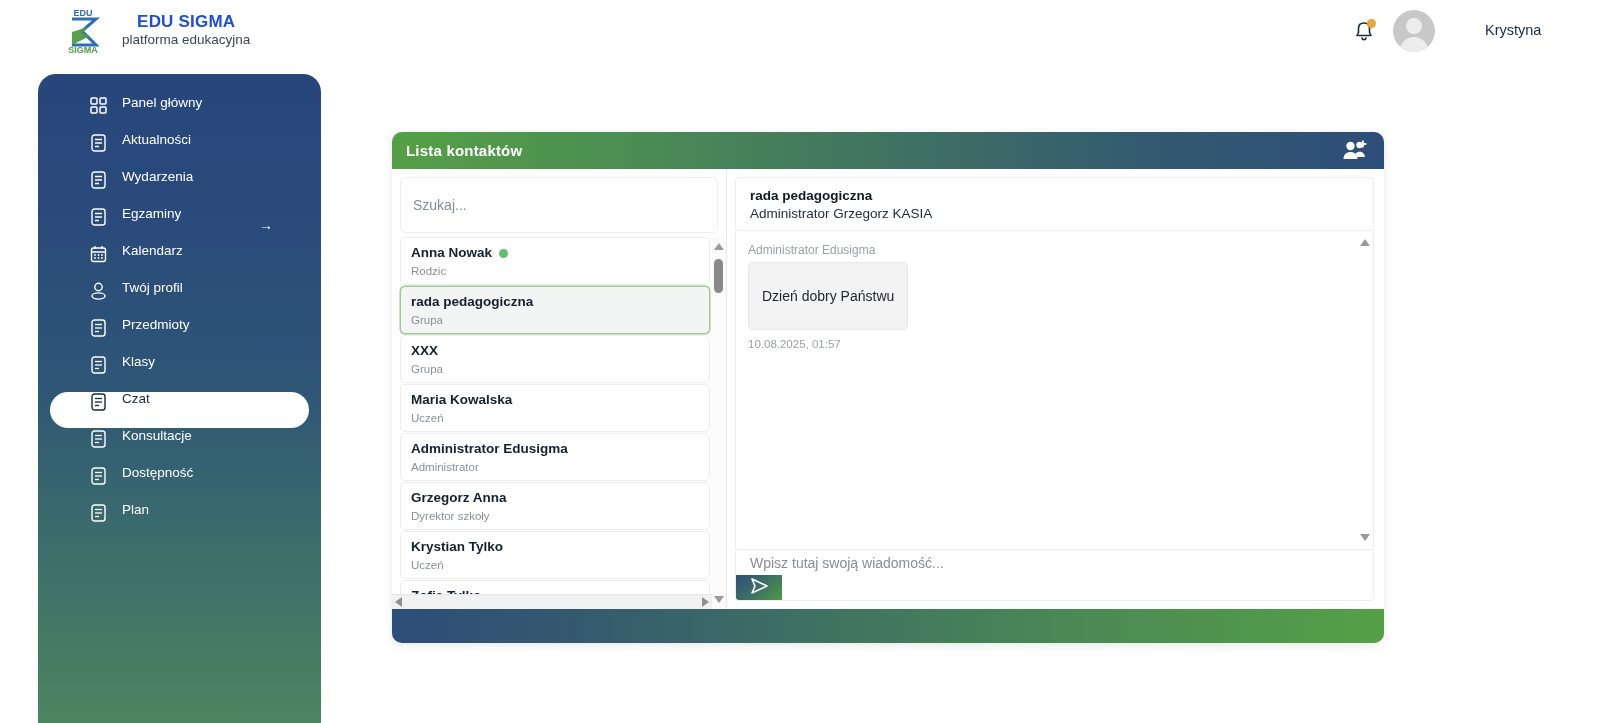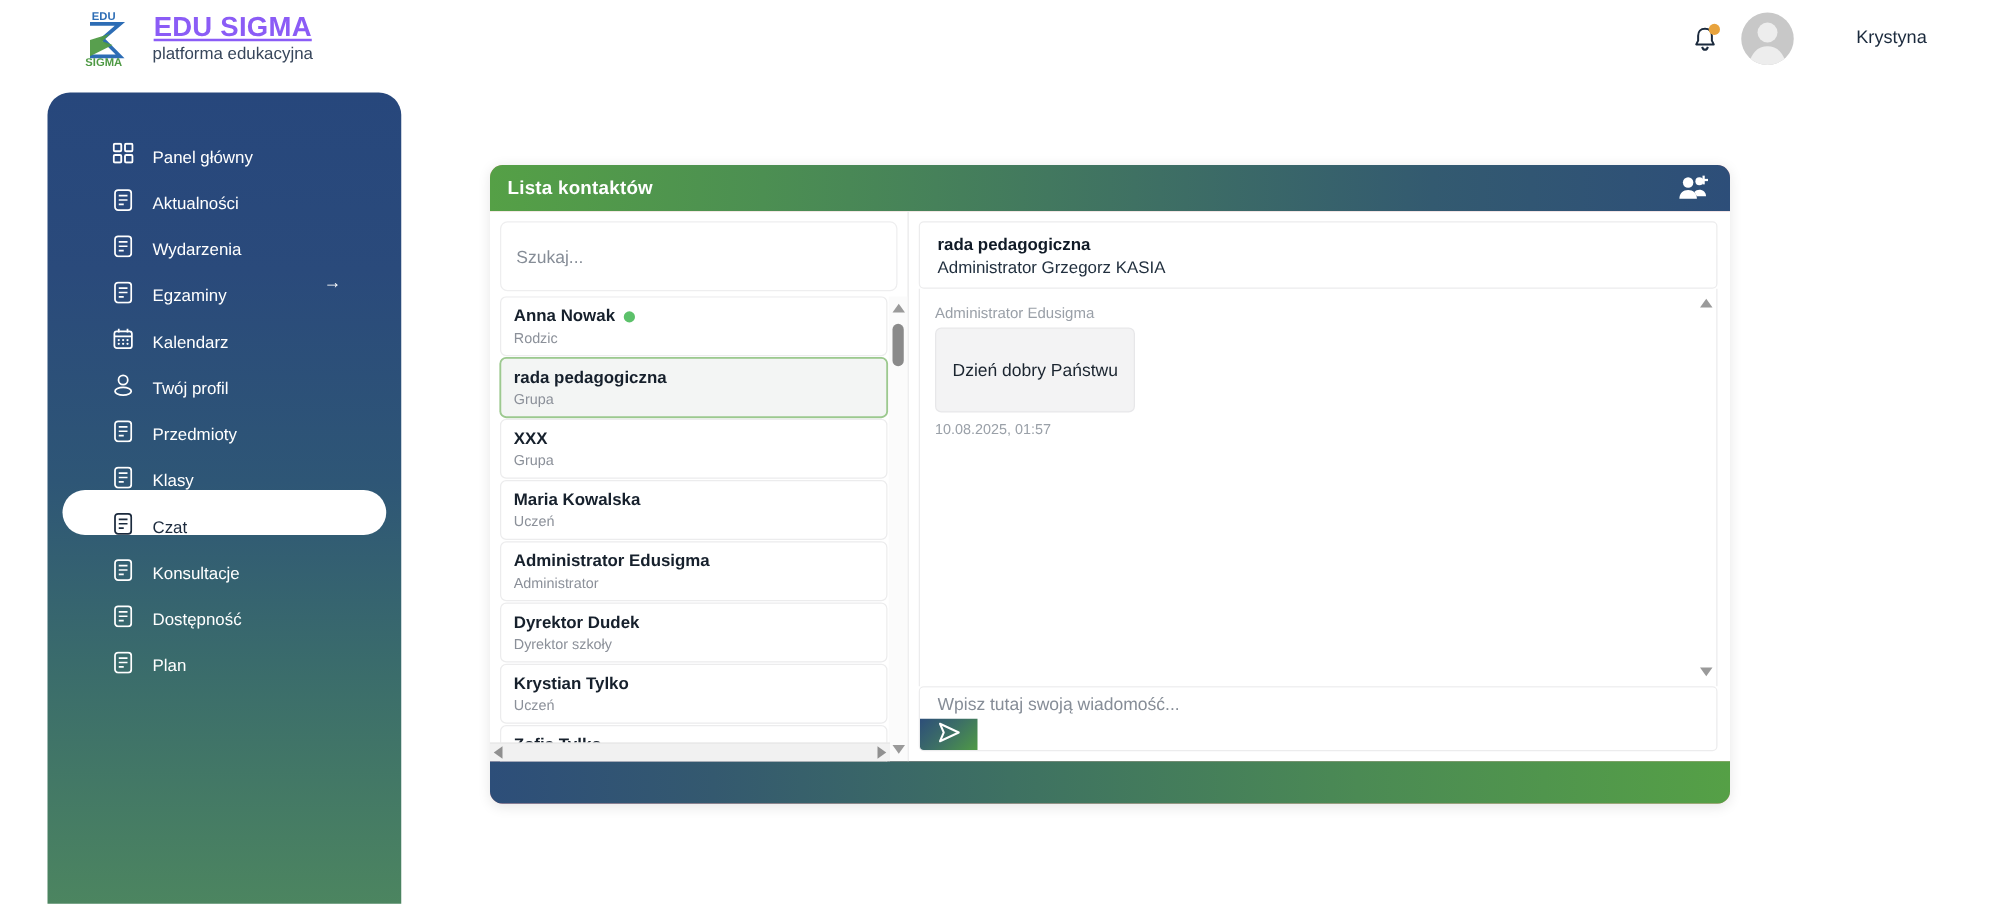--- a/index.html
+++ b/index.html
@@ -14,23 +14,22 @@
   .topbar {
     position: absolute; top: 0; left: 0; width: 1600px; height: 60px;
     background: #ffffff;
   }
   .logo-wrap {
     position: absolute; left: 58px; top: 5px;
     display: flex; align-items: center; gap: 14px; text-align: center;
   }
   .logo-mark { width: 50px; height: 50px; position: relative; }
   .logo-text .logo-title {
-    font-size: 22px; font-weight: bold; color: #8b5cf6; letter-spacing: .2px;
+    font-size: 17px; font-weight: bold; color: #1d4ed8; letter-spacing: .2px;
     line-height: 1.15;
-    text-decoration: underline;
   }
   .logo-text .logo-sub {
     font-size: 13.5px; color: #37465b; line-height: 1.2;
   }
 
   .user-area {
     position: absolute; right: 165px; top: 10px;
     display: flex; align-items: center; gap: 18px;
   }
   .bell { position: relative; width: 22px; height: 24px; }
@@ -62,21 +61,21 @@
     position: absolute; left: 38px; top: 74px;
     width: 283px; height: 649px;
     border-radius: 18px 18px 0 0;
     background: linear-gradient(180deg, #27477c 0%, #2a4a7b 22%, #2e5676 48%, #3b6d6b 72%, #4c8560 100%);
     padding-top: 22px;
     overflow: hidden;
   }
   .nav-item {
     position: relative;
     height: 36px; margin: 0 12px;
-    display: flex; align-items: flex-end;
+    display: flex; align-items: flex-start;
     padding-left: 40px;
     border-radius: 18px;
     color: #ffffff;
     font-size: 13.5px;
   }
   .nav-item + .nav-item { margin-top: 1px; }
   .nav-item.active { background: #ffffff; color: #1b2a3d; }
   .nav-icon {
     width: 17px; height: 19px; margin-right: 15px;
     display: inline-flex; align-items: center; justify-content: center;
@@ -482,21 +481,21 @@
               <div class="contact-role">Uczeń</div>
             </div>
             <div class="contact">
               <div class="contact-name">
                 <span>Administrator Edusigma</span>
               </div>
               <div class="contact-role">Administrator</div>
             </div>
             <div class="contact">
               <div class="contact-name">
-                <span>Dyrektor Dudek</span>
+                <span>Grzegorz Anna</span>
               </div>
               <div class="contact-role">Dyrektor szkoły</div>
             </div>
             <div class="contact">
               <div class="contact-name">
                 <span>Krystian Tylko</span>
               </div>
               <div class="contact-role">Uczeń</div>
             </div>
             <div class="contact">

